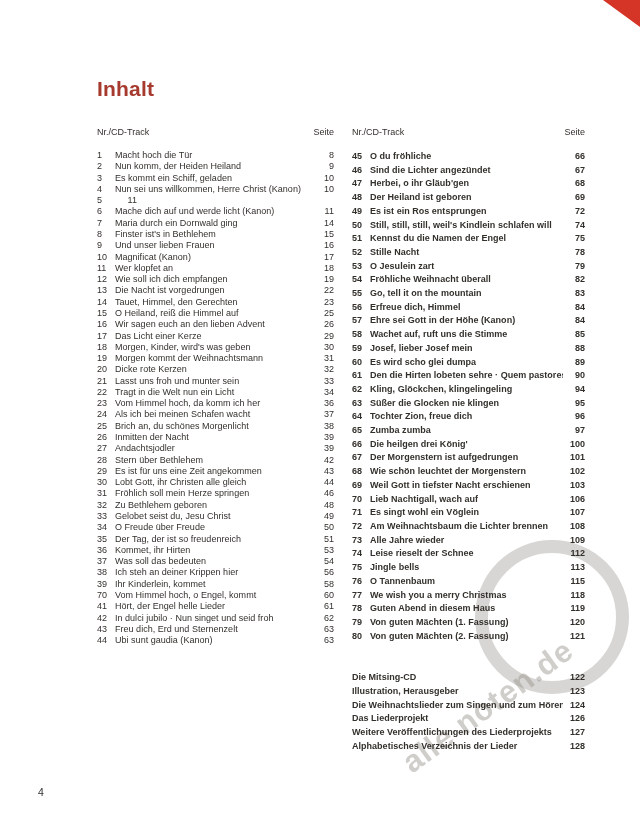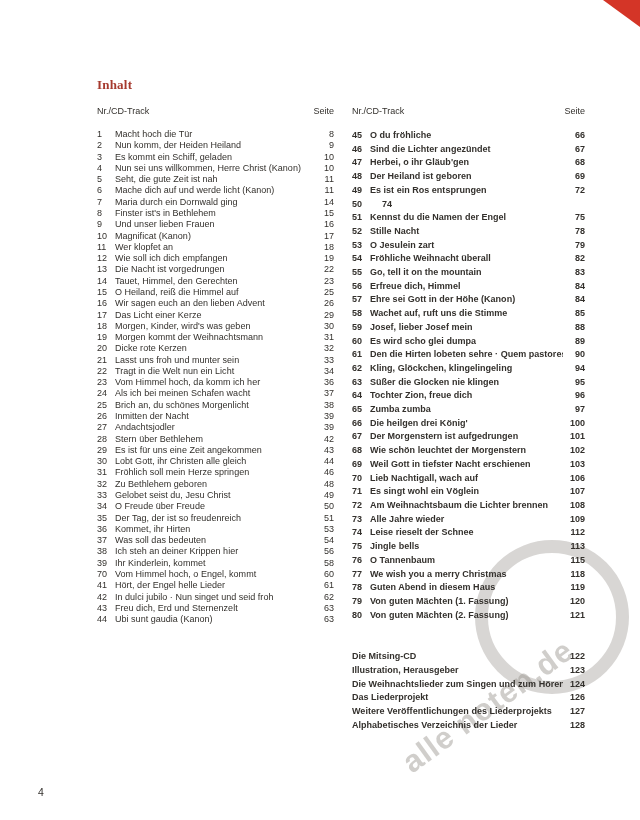--- a/index.html
+++ b/index.html
@@ -6,21 +6,21 @@
   .page{
     position:relative;width:640px;height:820px;background:#ffffff;
     font-family:"Liberation Sans",sans-serif;color:#33302c;overflow:hidden;
     margin:0 auto;
   }
   .corner{
     position:absolute;top:0;right:0;width:0;height:0;
     border-top:27px solid #d43527;border-left:37px solid transparent;
   }
   .content{position:absolute;left:97px;top:77px;width:488px;}
-  h1{font-size:13px;font-weight:bold;margin:0 0 13px 0;color:#a63a2e;letter-spacing:.2px;font-family:Liberation Serif, serif;}
+  h1{font-size:21px;font-weight:bold;margin:0 0 26px 0;color:#a63a2e;letter-spacing:.2px;}
   .columns{display:flex;}
   .col{display:block;}
   .col-left{width:237px;margin-right:18px;}
   .col-right{width:233px;}
   .head-row{display:flex;justify-content:space-between;font-size:9px;margin-bottom:13px;color:#33302c;}
   .row{display:flex;align-items:baseline;font-size:9px;letter-spacing:.02px;}
   .col-left .rows .row{line-height:11.28px;}
   .col-right .rows .row{line-height:13.7px;font-weight:bold;}
   .num{flex:0 0 18px;}
   .ttl{flex:1 1 auto;white-space:nowrap;overflow:hidden;}
@@ -78,21 +78,20 @@
               <span class="ttl">Es kommt ein Schiff, geladen</span>
               <span class="pg">10</span>
             </div>
             <div class="row">
               <span class="num">4</span>
               <span class="ttl">Nun sei uns willkommen, Herre Christ (Kanon)</span>
               <span class="pg">10</span>
             </div>
             <div class="row">
               <span class="num">5</span>
-              <span class="ttl">Seht, die gute Zeit ist nah</span>
               <span class="pg">11</span>
             </div>
             <div class="row">
               <span class="num">6</span>
               <span class="ttl">Mache dich auf und werde licht (Kanon)</span>
               <span class="pg">11</span>
             </div>
             <div class="row">
               <span class="num">7</span>
               <span class="ttl">Maria durch ein Dornwald ging</span>
@@ -312,20 +311,21 @@
               <span class="ttl">Der Heiland ist geboren</span>
               <span class="pg">69</span>
             </div>
             <div class="row">
               <span class="num">49</span>
               <span class="ttl">Es ist ein Ros entsprungen</span>
               <span class="pg">72</span>
             </div>
             <div class="row">
               <span class="num">50</span>
+              <span class="ttl">Still, still, still, weil's Kindlein schlafen will</span>
               <span class="pg">74</span>
             </div>
             <div class="row">
               <span class="num">51</span>
               <span class="ttl">Kennst du die Namen der Engel</span>
               <span class="pg">75</span>
             </div>
             <div class="row">
               <span class="num">52</span>
               <span class="ttl">Stille Nacht</span>

